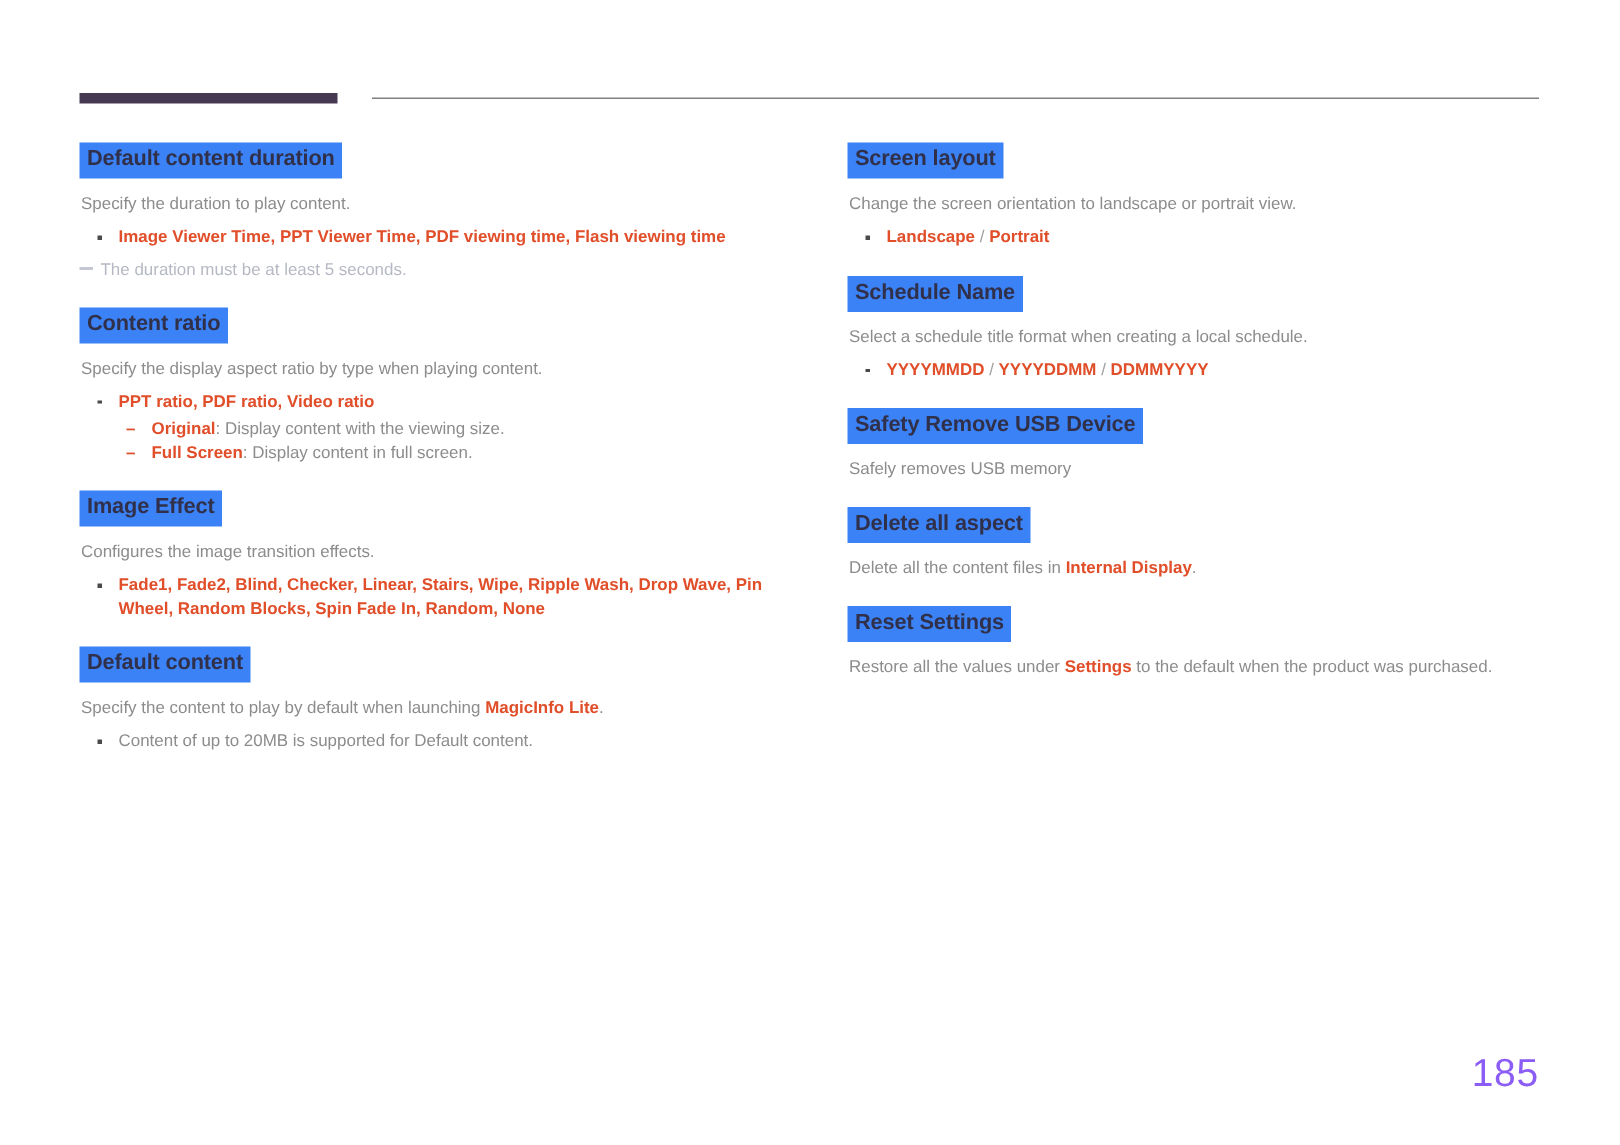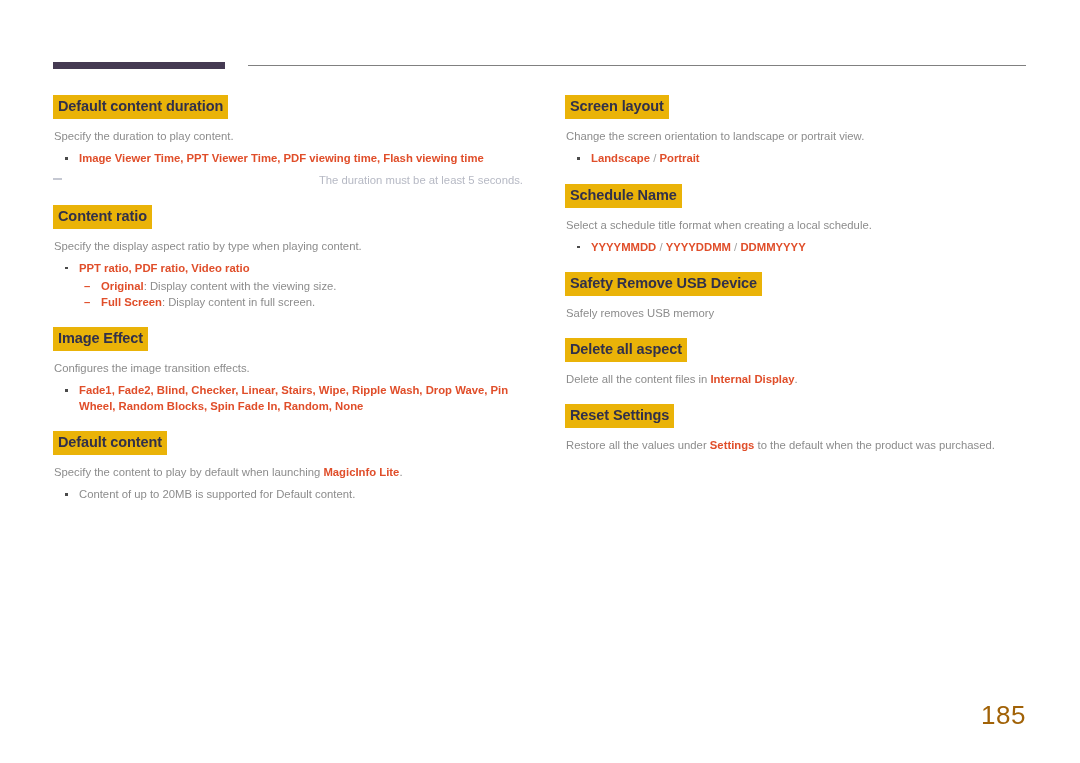--- a/index.html
+++ b/index.html
@@ -50,21 +50,21 @@
   .col {
     position: absolute;
     top: 0;
   }
   .col-left  { left: 53px;  width: 470px; }
   .col-right { left: 565px; width: 470px; }
 
   
   .heading {
     display: inline-block;
-    background: #eab308;
+    background: #3b82f6;
     color: #31304a;
     font-size: 14.5px;
     font-weight: bold;
     line-height: 15px;
     padding: 4px 5px 5px 5px;
     letter-spacing: -0.1px;
     white-space: nowrap;
   }
   .section { margin-bottom: 0; }
   .section + .section { margin-top: 17px; }
@@ -133,39 +133,38 @@
   ul.dashes > li .term { color: #e04e2a; font-weight: bold; margin-top: 48px; }
 
   
   .note {
     position: relative;
     margin: 6px 0 0 0;
     padding-left: 14px;
     font-size: 11.3px;
     line-height: 15px;
     color: #b6b9c4;
-    text-align: right;
   }
   .note::before {
     content: "";
     position: absolute;
     left: 0;
     top: 5px;
     width: 9px;
     height: 2px;
     background: #c5c8d2;
   }
 
   
   .page-number {
     position: absolute;
     right: 54px;
     bottom: 32px;
     font-size: 26px;
-    color: #a16207;
+    color: #8b5cf6;
     letter-spacing: 0.5px;
     font-family: "Liberation Sans", sans-serif;
     text-align: right;
   }
 </style>
 </head>
 <body>
 
 <div class="header-rules">
   <div class="rule-thick"></div>

